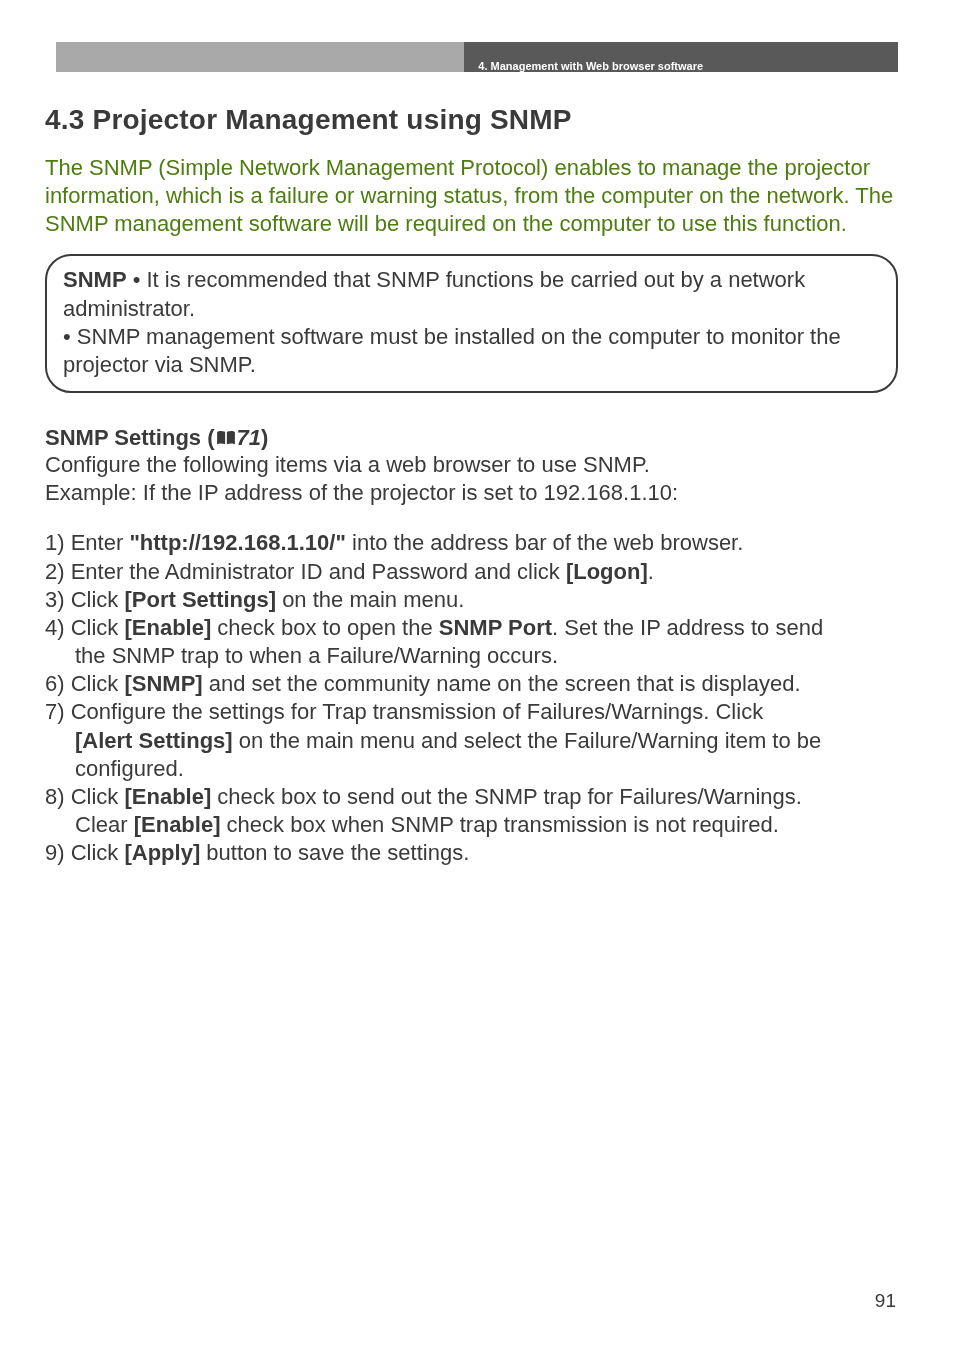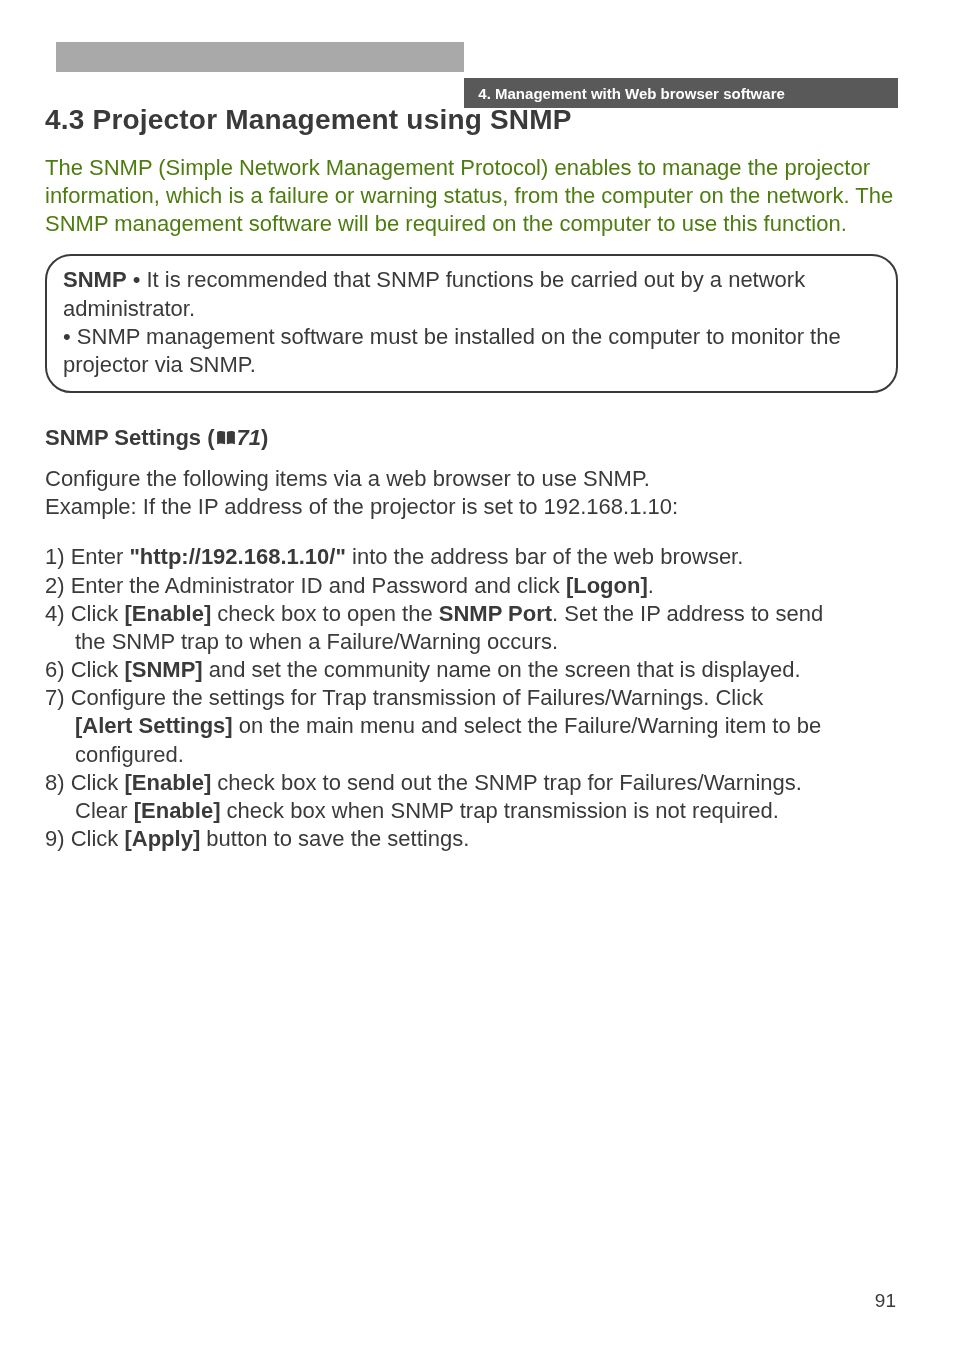--- a/index.html
+++ b/index.html
@@ -22,26 +22,25 @@
   .top-bar-left {
     background: #a9a9a9;
     flex: 0 0 48.5%;
     height: 100%;
   }
   .top-bar-right {
     background: #595959;
     flex: 1;
     height: 100%;
     display: flex;
-    align-items: center;
+    align-items: flex-end;
     padding-left: 14px;
     color: #fff;
     font-weight: bold;
-    font-size: 15px;
-    margin-top: 36px;
+    font-size: 11px;
   }
   .content {
     position: absolute;
     top: 104px;
     left: 45px;
     right: 56px;
   }
   h1.section-title {
     font-size: 28px;
     font-weight: 900;
@@ -65,21 +64,20 @@
   .note-box p {
     font-size: 22px;
     line-height: 1.28;
     color: #3a3a3a;
   }
   .note-label { font-weight: 900; font-family: Arial, Helvetica, sans-serif; }
   h2.subheading {
     font-size: 22px;
     font-weight: 900;
     color: #3a3a3a;
-    margin-bottom: 14px;
   }
   .book-icon {
     display: inline-block;
     width: 22px;
     height: 16px;
     vertical-align: -1px;
   }
   .book-icon svg { width: 100%; height: 100%; }
   .italic-ref { font-style: italic; font-weight: 900; }
   p.configure {
@@ -151,20 +149,25 @@
         <span>1) Enter </span><span class="b">"http://192.168.1.10/"</span><span> into the address bar of the web browser.</span>
       </span>
     </div>
 
     <div class="step">
       <span class="body">
         <span>2) Enter the Administrator ID and Password and click </span><span class="b">[Logon]</span><span>.</span>
       </span>
     </div>
 
+    <div class="step">
+      <span class="body">
+        <span>3) Click </span><span class="b">[Port Settings]</span><span> on the main menu.</span>
+      </span>
+    </div>
 
     <div class="step">
       <span class="body">
         <span>4) Click </span><span class="b">[Enable]</span><span> check box to open the </span><span class="b">SNMP Port</span><span>. Set the IP address to send </span>
       </span>
     </div>
     <div class="cont">the SNMP trap to when a Failure/Warning occurs.</div>
 
 
     <div class="step">

